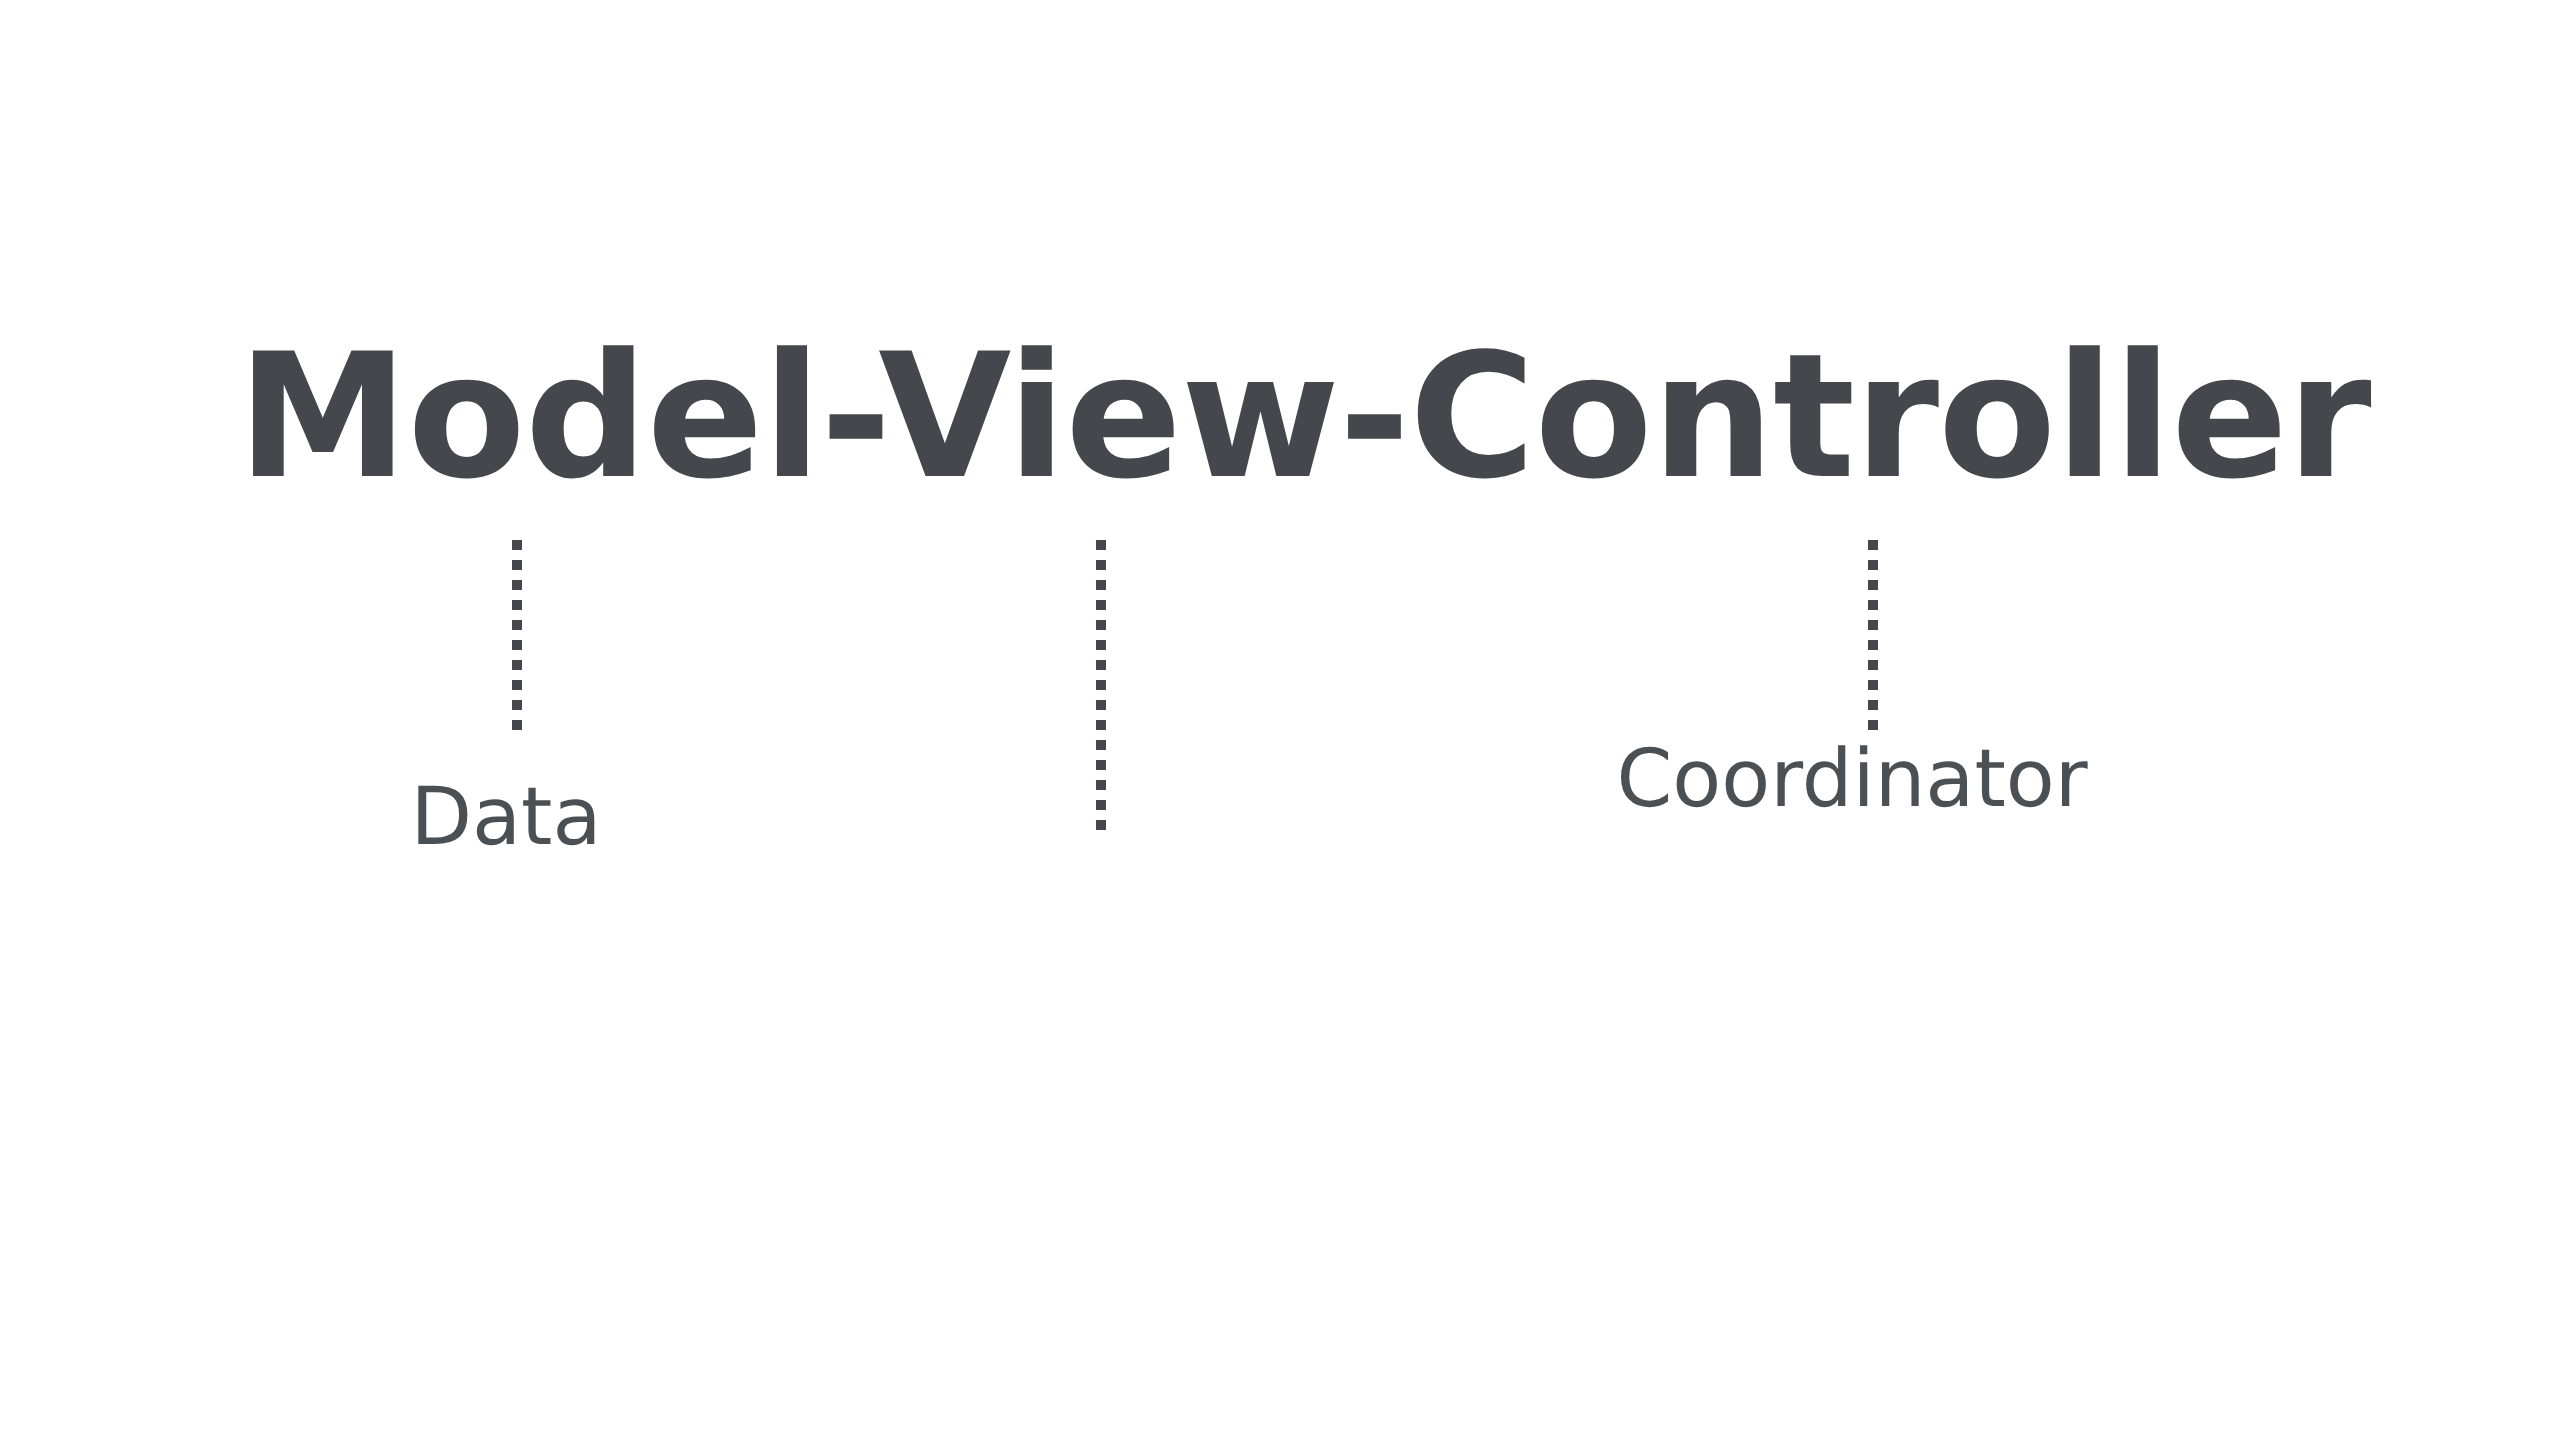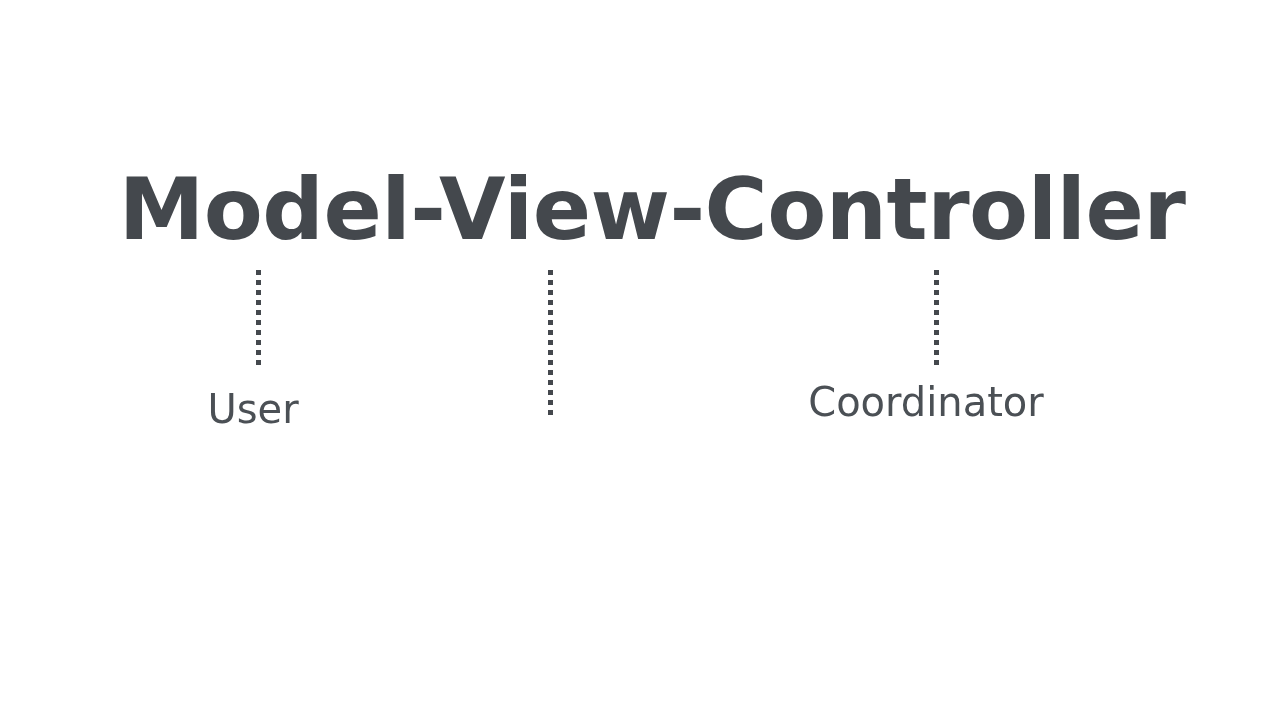--- a/index.html
+++ b/index.html
@@ -82,30 +82,30 @@
   #label-data {
     left: 253px;
     top: 389px;
   }
   #label-user-interface {
     left: 546px;
     top: 441px;
   }
   #label-coordinator {
     left: 926px;
-    top: 382px;
+    top: 370px;
   }
 </style>
 </head>
 <body>
 
 <div id="slide">
 
   <div id="title">Model-View-Controller</div>
 
   <div class="leader" id="leader-model"></div>
   <div class="leader" id="leader-view"></div>
   <div class="leader" id="leader-controller"></div>
 
-  <div class="annotation" id="label-data">User</div>
+  <div class="annotation" id="label-data">Data</div>
   <div class="annotation" id="label-coordinator">Coordinator</div>
 
 </div>
 
 </body></html>

